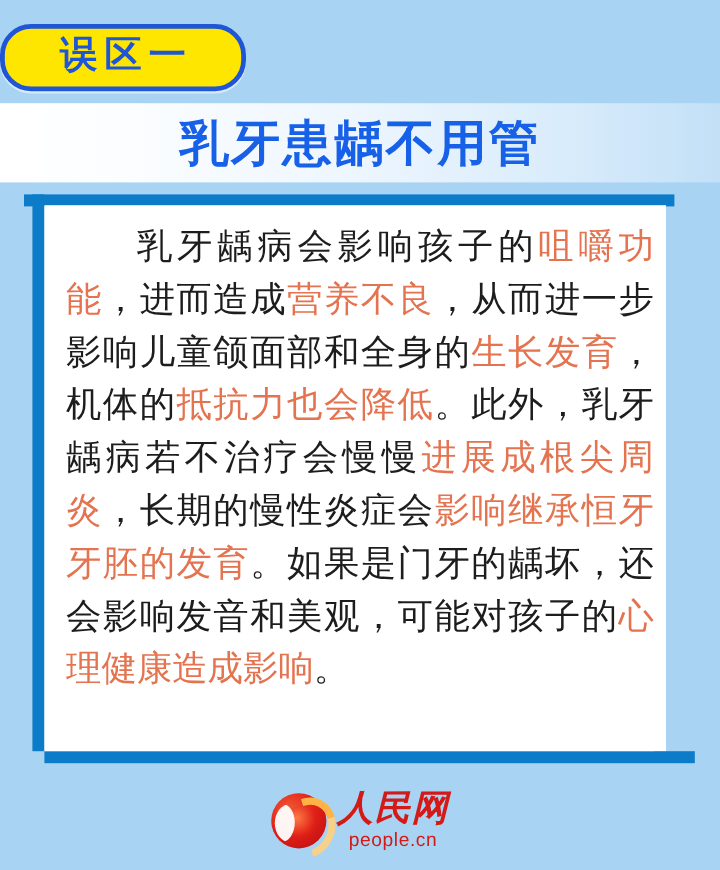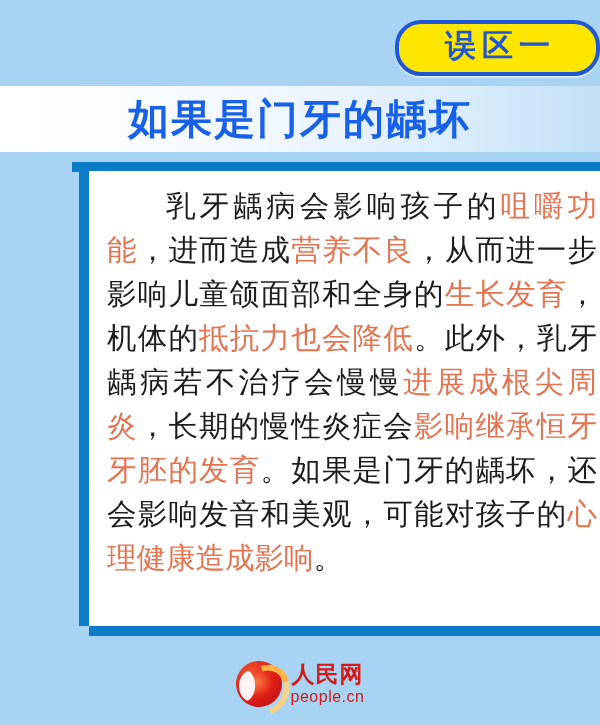--- a/index.html
+++ b/index.html
@@ -15,21 +15,21 @@
     position: relative;
   }
 
   
   .poster {
     position: absolute;
     inset: 0;
     background: linear-gradient(180deg, #a9d3f3 0%, #a9d3f3 100%);
     display: flex;
     flex-direction: column;
-    align-items: flex-end;
+    align-items: flex-start;
   }
 
   
   .badge-wrap {
     margin-top: 22px;
     height: 52px;
     display: flex;
     align-items: center;
     justify-content: center;
   }
@@ -71,21 +71,20 @@
     white-space: nowrap;
     line-height: 1;
   }
 
   
   .card-area {
     position: relative;
     width: 548px;
     height: 500px;
     margin-top: 2px;
-    margin-left: 12px;
   }
   
   .card-paper {
     position: absolute;
     left: 37px;
     top: 17px;
     width: 518px;
     height: 455px;
     background: #ffffff;
   }
@@ -172,45 +171,46 @@
     border-radius: 50%;
     background: radial-gradient(circle at 40% 34%, #ff7a45 0%, #e02218 60%, #c00f12 100%);
   }
   .logo-words {
     display: flex;
     flex-direction: column;
     align-items: center;
     line-height: 1;
   }
   .logo-cn {
-    font-size: 23px;
+    font-size: 30px;
     font-weight: bold;
     color: #d31a16;
     letter-spacing: 1px;
     font-family: "DejaVu Serif", "Liberation Serif", serif;
+    font-style: italic;
   }
   .logo-en {
     margin-top: 4px;
     font-size: 16px;
     font-weight: normal;
     color: #d31a16;
     letter-spacing: 0.5px;
   }
 </style>
 </head>
 <body>
 
 <div class="poster">
 
   <div class="badge-wrap">
     <div class="badge">误区一</div>
   </div>
 
   <div class="title-band">
-    <div class="title-text">如果是门牙的龋坏</div>
+    <div class="title-text">乳牙患龋不用管</div>
   </div>
 
   <div class="card-area">
     <div class="bar bar-top"></div>
     <div class="bar bar-left"></div>
     <div class="bar bar-right"></div>
     <div class="bar bar-bottom"></div>
     <div class="card-paper"></div>
     <div class="body-text" id="body-text"><span>乳牙龋病会影响孩子的</span><span class="hl">咀嚼功能</span><span>，进而造成</span><span class="hl">营养不良</span><span>，从而进一步影响儿童颌面部和全身的</span><span class="hl">生长发育</span><span>，机体的</span><span class="hl">抵抗力也会降低</span><span>。此外，乳牙龋病若不治疗会慢慢</span><span class="hl">进展成根尖周炎</span><span>，长期的慢性炎症会</span><span class="hl">影响继承恒牙牙胚的发育</span><span>。如果是门牙的龋坏，还会影响发音和美观，可能对孩子的</span><span class="hl">心理健康造成影响</span><span>。</span></div>
   </div>

